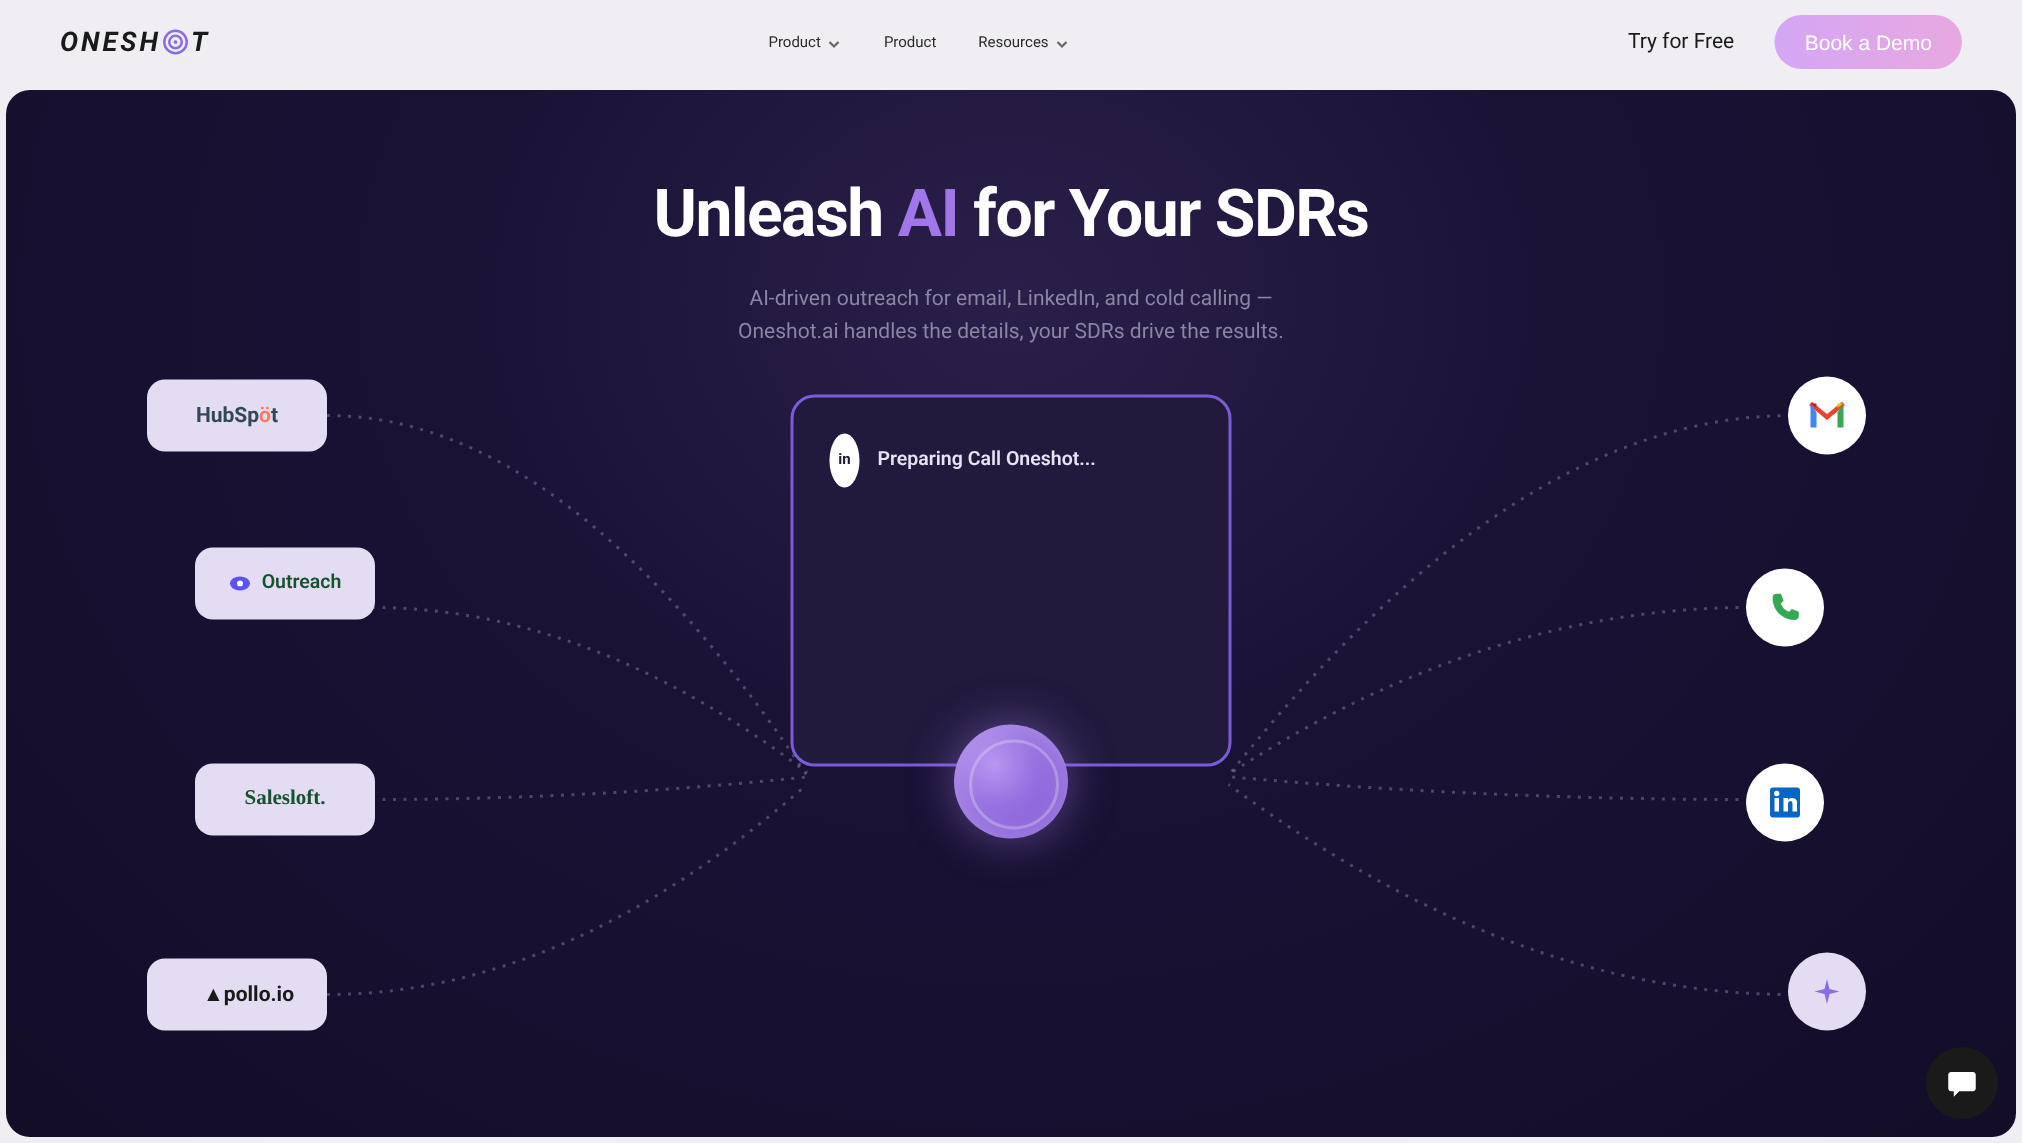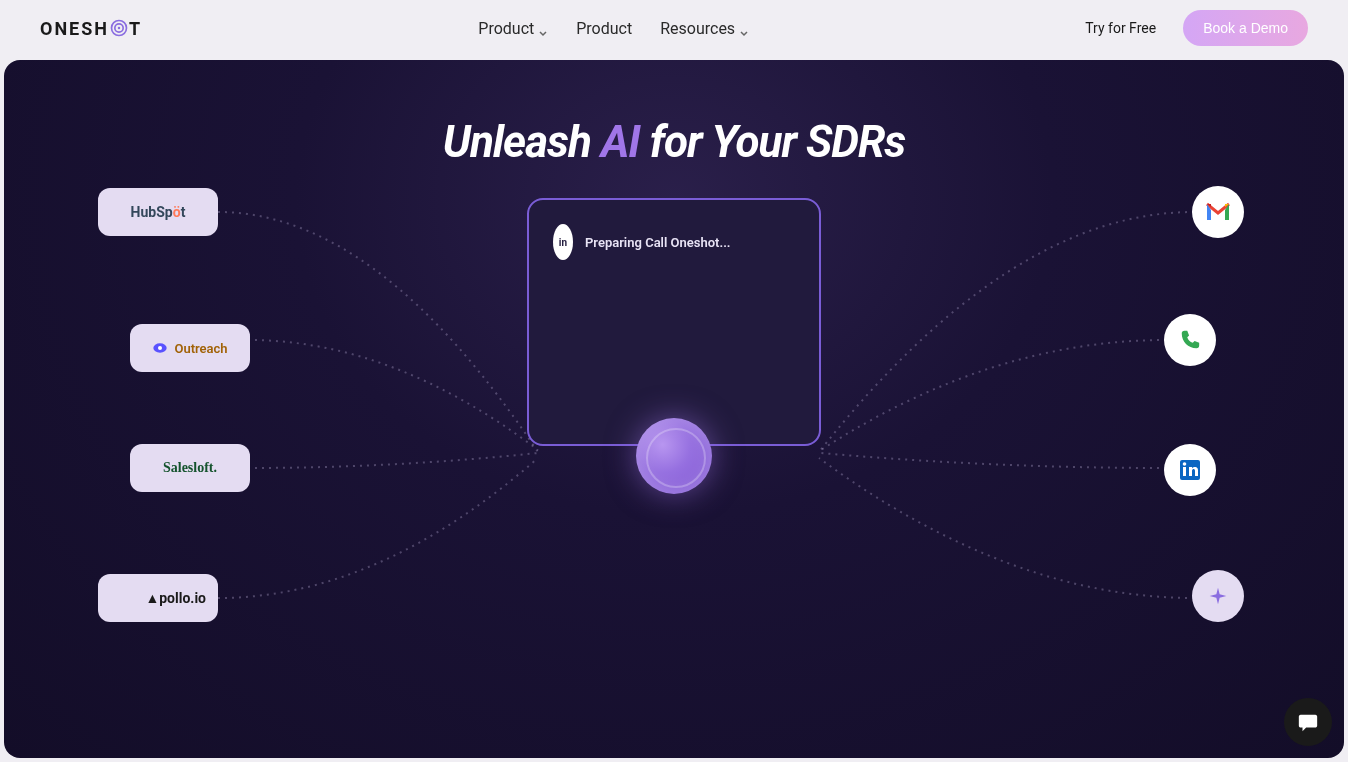--- a/index.html
+++ b/index.html
@@ -25,20 +25,21 @@
   height: 56px;
 }
 
 .logo {
   font-weight: 700;
   font-size: 18px;
   letter-spacing: 2px;
   color: #1a1a1a;
   display: flex;
   align-items: center;
+  font-style: italic;
 }
 
 .logo-o {
   display: inline-flex;
   align-items: center;
   justify-content: center;
   width: 20px;
   height: 20px;
   position: relative;
 }
@@ -48,21 +49,21 @@
   height: 20px;
 }
 
 .nav-center {
   display: flex;
   gap: 28px;
   align-items: center;
 }
 
 .nav-item {
-  font-size: 16px;
+  font-size: 10px;
   color: #2a2a2a;
   display: flex;
   align-items: flex-end;
   gap: 4px;
   cursor: pointer;
 }
 
 .nav-right {
   display: flex;
   align-items: center;
@@ -98,21 +99,20 @@
 .hero-content {
   text-align: center;
   padding-top: 56px;
 }
 
 .hero-title {
   font-size: 44px;
   font-weight: 700;
   color: #fff;
   letter-spacing: -1px;
-  font-style: italic;
 }
 
 .hero-title .ai-highlight {
   color: #a076e8;
 }
 
 .hero-subtitle {
   color: #8b84a3;
   font-size: 14px;
   margin-top: 20px;
@@ -192,31 +192,31 @@
   width: 56px;
   height: 56px;
   border-radius: 50%;
   border: 2px solid rgba(255,255,255,0.25);
 }
 
 .integration-badge {
   position: absolute;
   background: #e4dcf2;
   border-radius: 12px;
-  padding: 14px 12px;
+  padding: 14px 22px;
   display: flex;
   align-items: center;
   justify-content: center;
   min-width: 120px;
   height: 48px;
   font-weight: 600;
 }
 
 .badge-hubspot { left: 94px; top: -10px; color: #33475b; font-size: 14px; font-weight: 700; }
-.badge-outreach { left: 126px; top: 126px; color: #a16207; font-size: 13px; gap: 6px; }
+.badge-outreach { left: 126px; top: 102px; color: #14532d; font-size: 13px; gap: 6px; }
 .badge-salesloft { left: 126px; top: 246px; color: #14532d; font-size: 14px; font-family: Georgia, serif; }
 .badge-apollo { left: 94px; top: 376px; color: #1a1a1a; font-size: 14px; font-weight: 700; justify-content: flex-end; }
 
 .channel-badge {
   position: absolute;
   width: 52px;
   height: 52px;
   background: #fff;
   border-radius: 50%;
   display: flex;
@@ -287,20 +287,24 @@
     <span class="try-free">Try for Free</span>
     <button class="book-demo-btn">Book a Demo</button>
   </div>
 </nav>
 
 <div class="hero-section">
   <div class="hero-content">
     <h1 class="hero-title">
       <span>Unleash </span><span class="ai-highlight">AI</span><span> for Your SDRs</span>
     </h1>
+    <p class="hero-subtitle">
+      <span>AI-driven outreach for email, LinkedIn, and cold calling —</span><br>
+      <span>Oneshot.ai handles the details, your SDRs drive the results.</span>
+    </p>
   </div>
 
   <div class="diagram-area">
 
     <svg class="connector" style="left:214px; top:14px;" width="320" height="260">
       <path d="M0 0 Q 160 0 320 240" stroke="rgba(180,170,210,0.35)" stroke-width="2" stroke-dasharray="2 5" fill="none"></path>
     </svg>
     <svg class="connector" style="left:244px; top:142px;" width="290" height="120">
       <path d="M0 0 Q 145 0 290 110" stroke="rgba(180,170,210,0.35)" stroke-width="2" stroke-dasharray="2 5" fill="none"></path>
     </svg>

